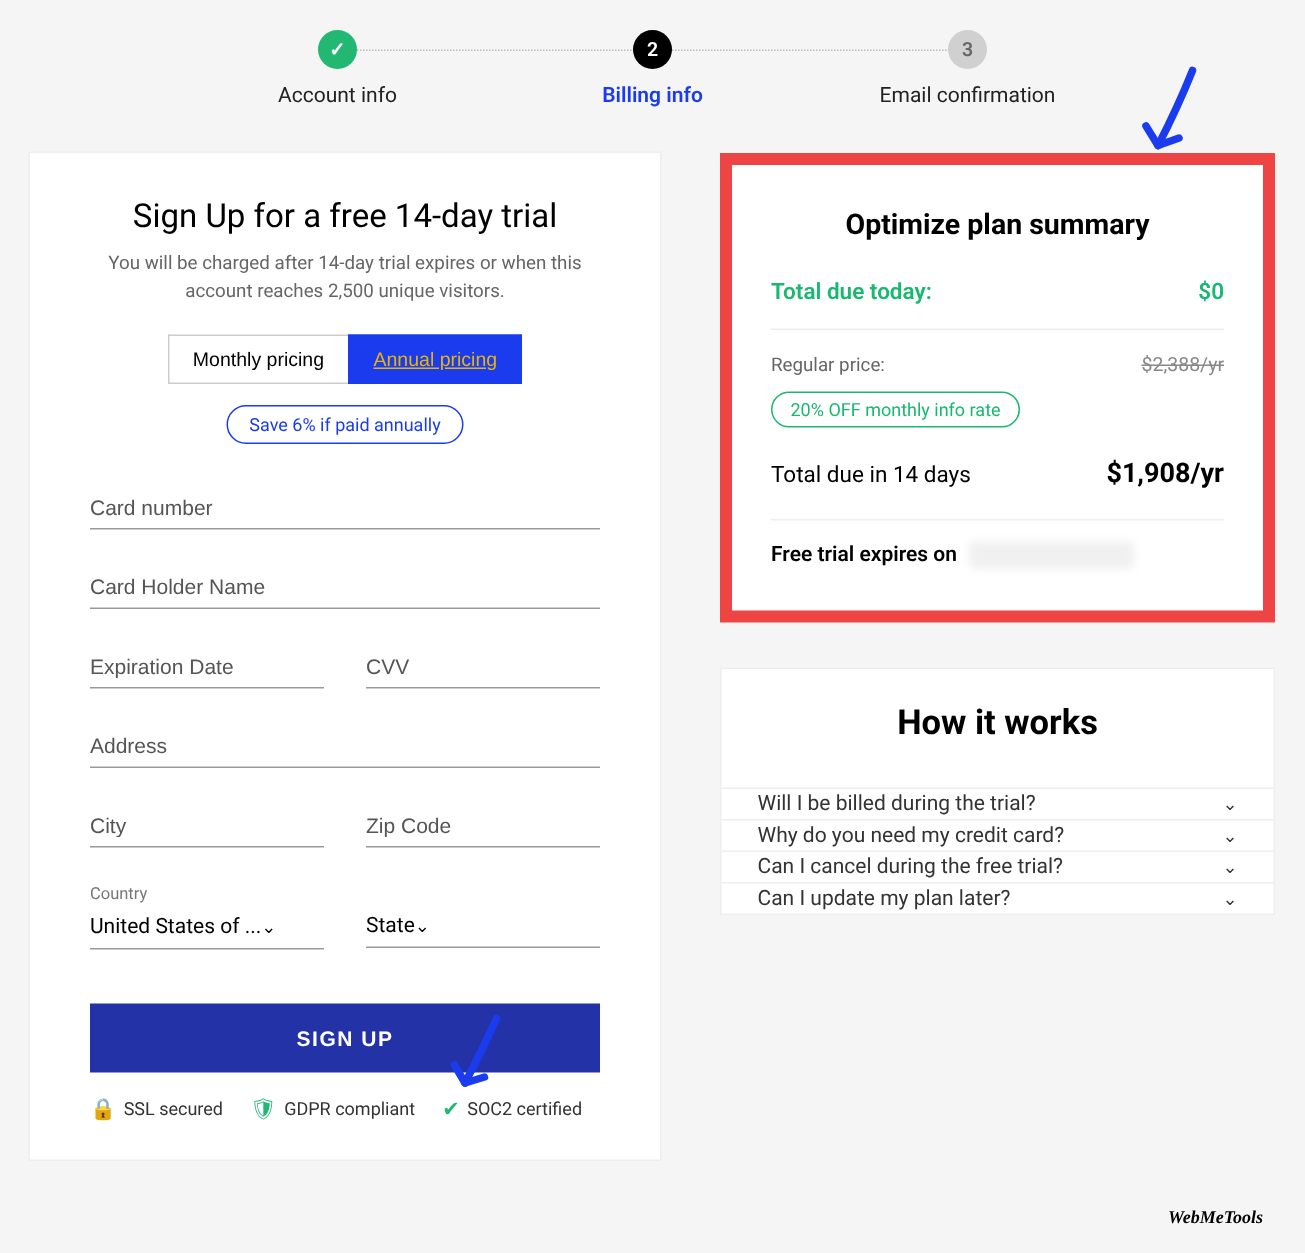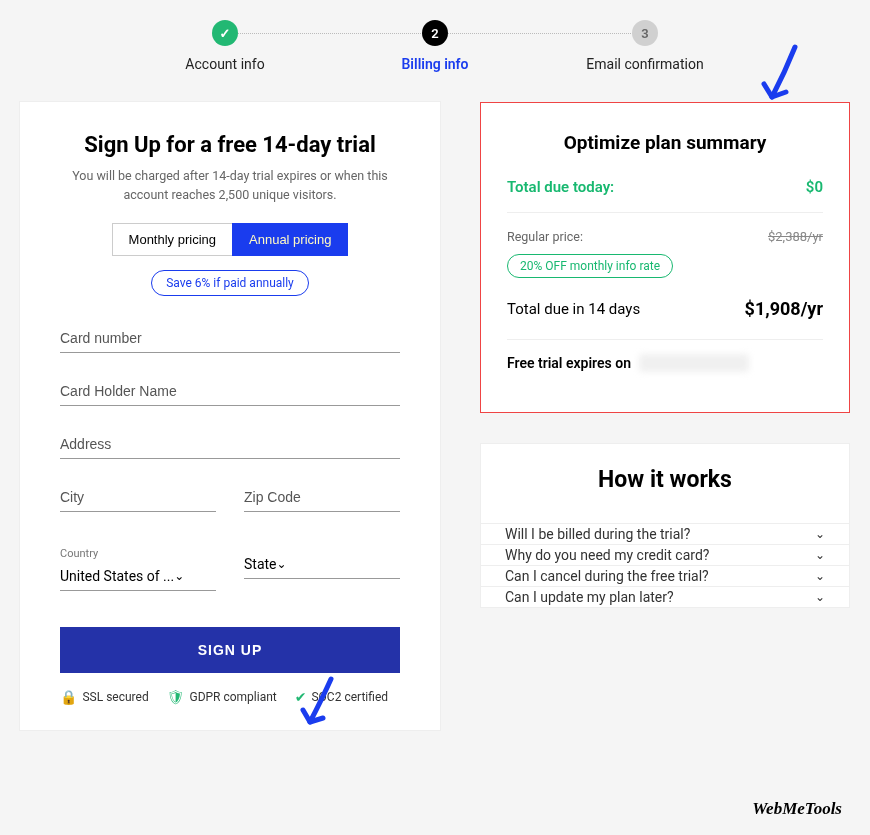--- a/index.html
+++ b/index.html
@@ -67,21 +67,21 @@
     padding: 0 20px;
   }
   .left-card {
     background: #fff;
     width: 420px;
     padding: 30px 40px 25px;
     box-shadow: 0 0 0 1px #eee;
   }
   .left-card h1 {
     font-size: 22px;
-    font-weight: 700;
+    font-weight: 400;
     text-align: center;
     margin-bottom: 10px;
   }
   .subtext {
     font-size: 12.5px;
     color: #666;
     text-align: center;
     line-height: 1.5;
     margin-bottom: 18px;
   }
@@ -92,22 +92,23 @@
   }
   .toggle-btn {
     font-size: 13px;
     padding: 8px 16px;
     border: 1px solid #ccc;
     background: #fff;
     cursor: pointer;
   }
   .toggle-btn.active {
     background: #1a3cee;
-    color: #fef9c3;
+    color: #eab308;
     border-color: #1a3cee;
+    text-decoration: underline;
   }
   .toggle-btn:first-child { border-right: none; }
   .save-pill {
     display: block;
     margin: 0 auto 28px;
     width: fit-content;
     font-size: 12px;
     color: #1a3cee;
     border: 1px solid #1a3cee;
     border-radius: 20px;
@@ -130,21 +131,20 @@
   .field-row {
     display: flex;
     gap: 28px;
   }
   .field-row .field { flex: 1; }
   .field-label {
     font-size: 11px;
     color: #777;
     display: block;
     margin-bottom: 2px;
-    margin-top: 11px;
   }
   .select-field {
     display: flex;
     align-items: center;
     border-bottom: 1px solid #999;
     padding: 6px 0;
     font-size: 14px;
     cursor: pointer;
   }
   .chevron-down {
@@ -178,22 +178,22 @@
   .trust-icon { color: #22b873; font-size: 14px; }
 
   .right-col {
     width: 370px;
     display: flex;
     flex-direction: column;
     gap: 30px;
   }
   .summary-card {
     background: #fff;
-    border: 1px solid #ef4444;
-    padding: 28px 26px 40px;
+    border: 8px solid #ef4444;
+    padding: 28px 26px 28px;
   }
   .summary-card h2 {
     font-size: 19px;
     font-weight: 700;
     text-align: center;
     margin-bottom: 18px;
   }
   .summary-row {
     display: flex;
     justify-content: space-between;
@@ -271,21 +271,21 @@
     pointer-events: none;
   }
   .arrow svg { display: block; }
 
   .watermark {
     position: absolute;
     bottom: 16px;
     right: 28px;
     font-family: cursive, serif;
     font-weight: 700;
-    font-size: 17px;
+    font-size: 12px;
     font-style: italic;
   }
 </style>
 </head>
 <body>
 
 <div class="stepper">
   <div class="step completed">
     <div class="step-circle">✓</div>
     <div class="step-label">Account info</div>
@@ -313,20 +313,28 @@
       <button class="toggle-btn active">Annual pricing</button>
     </div>
     <div class="save-pill">Save 6% if paid annually</div>
 
     <div class="field">
       <input placeholder="Card number" style="">
     </div>
     <div class="field">
       <input placeholder="Card Holder Name" style="">
     </div>
+    <div class="field-row">
+      <div class="field">
+        <input placeholder="Expiration Date" style="">
+      </div>
+      <div class="field">
+        <input placeholder="CVV" style="">
+      </div>
+    </div>
     <div class="field">
       <input placeholder="Address" style="">
     </div>
     <div class="field-row">
       <div class="field">
         <input placeholder="City" style="">
       </div>
       <div class="field">
         <input placeholder="Zip Code" style="">
       </div>

